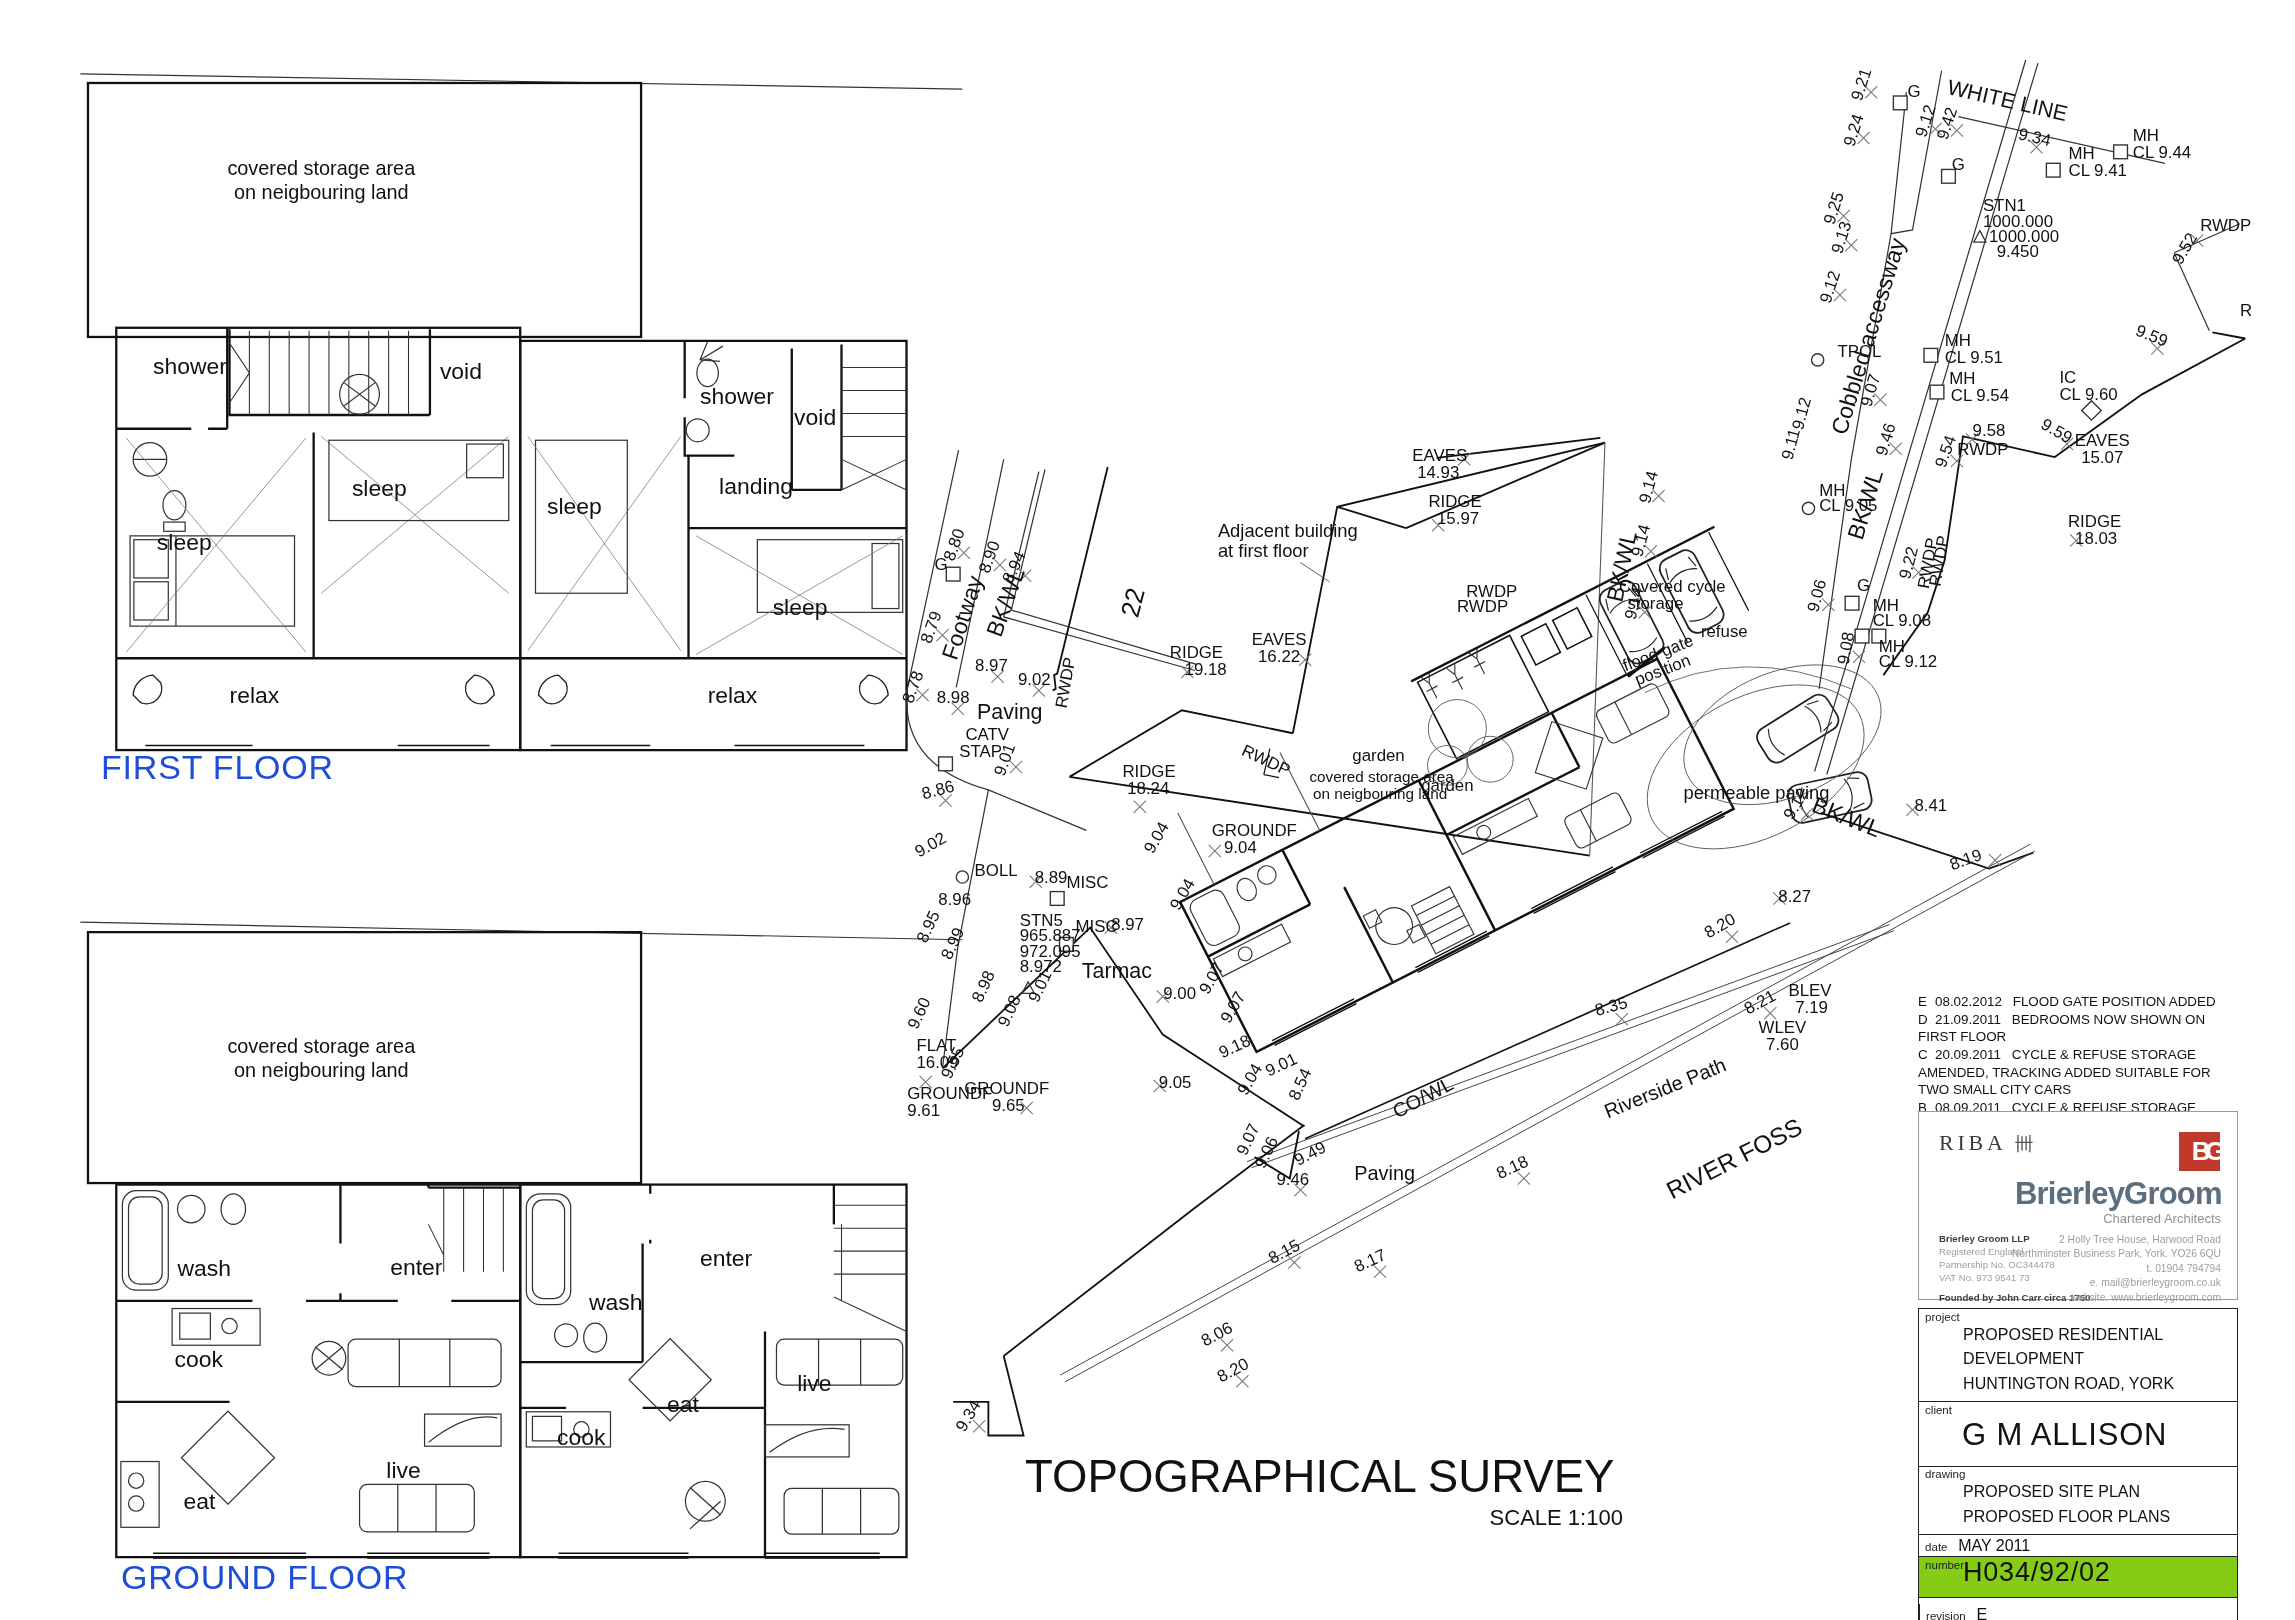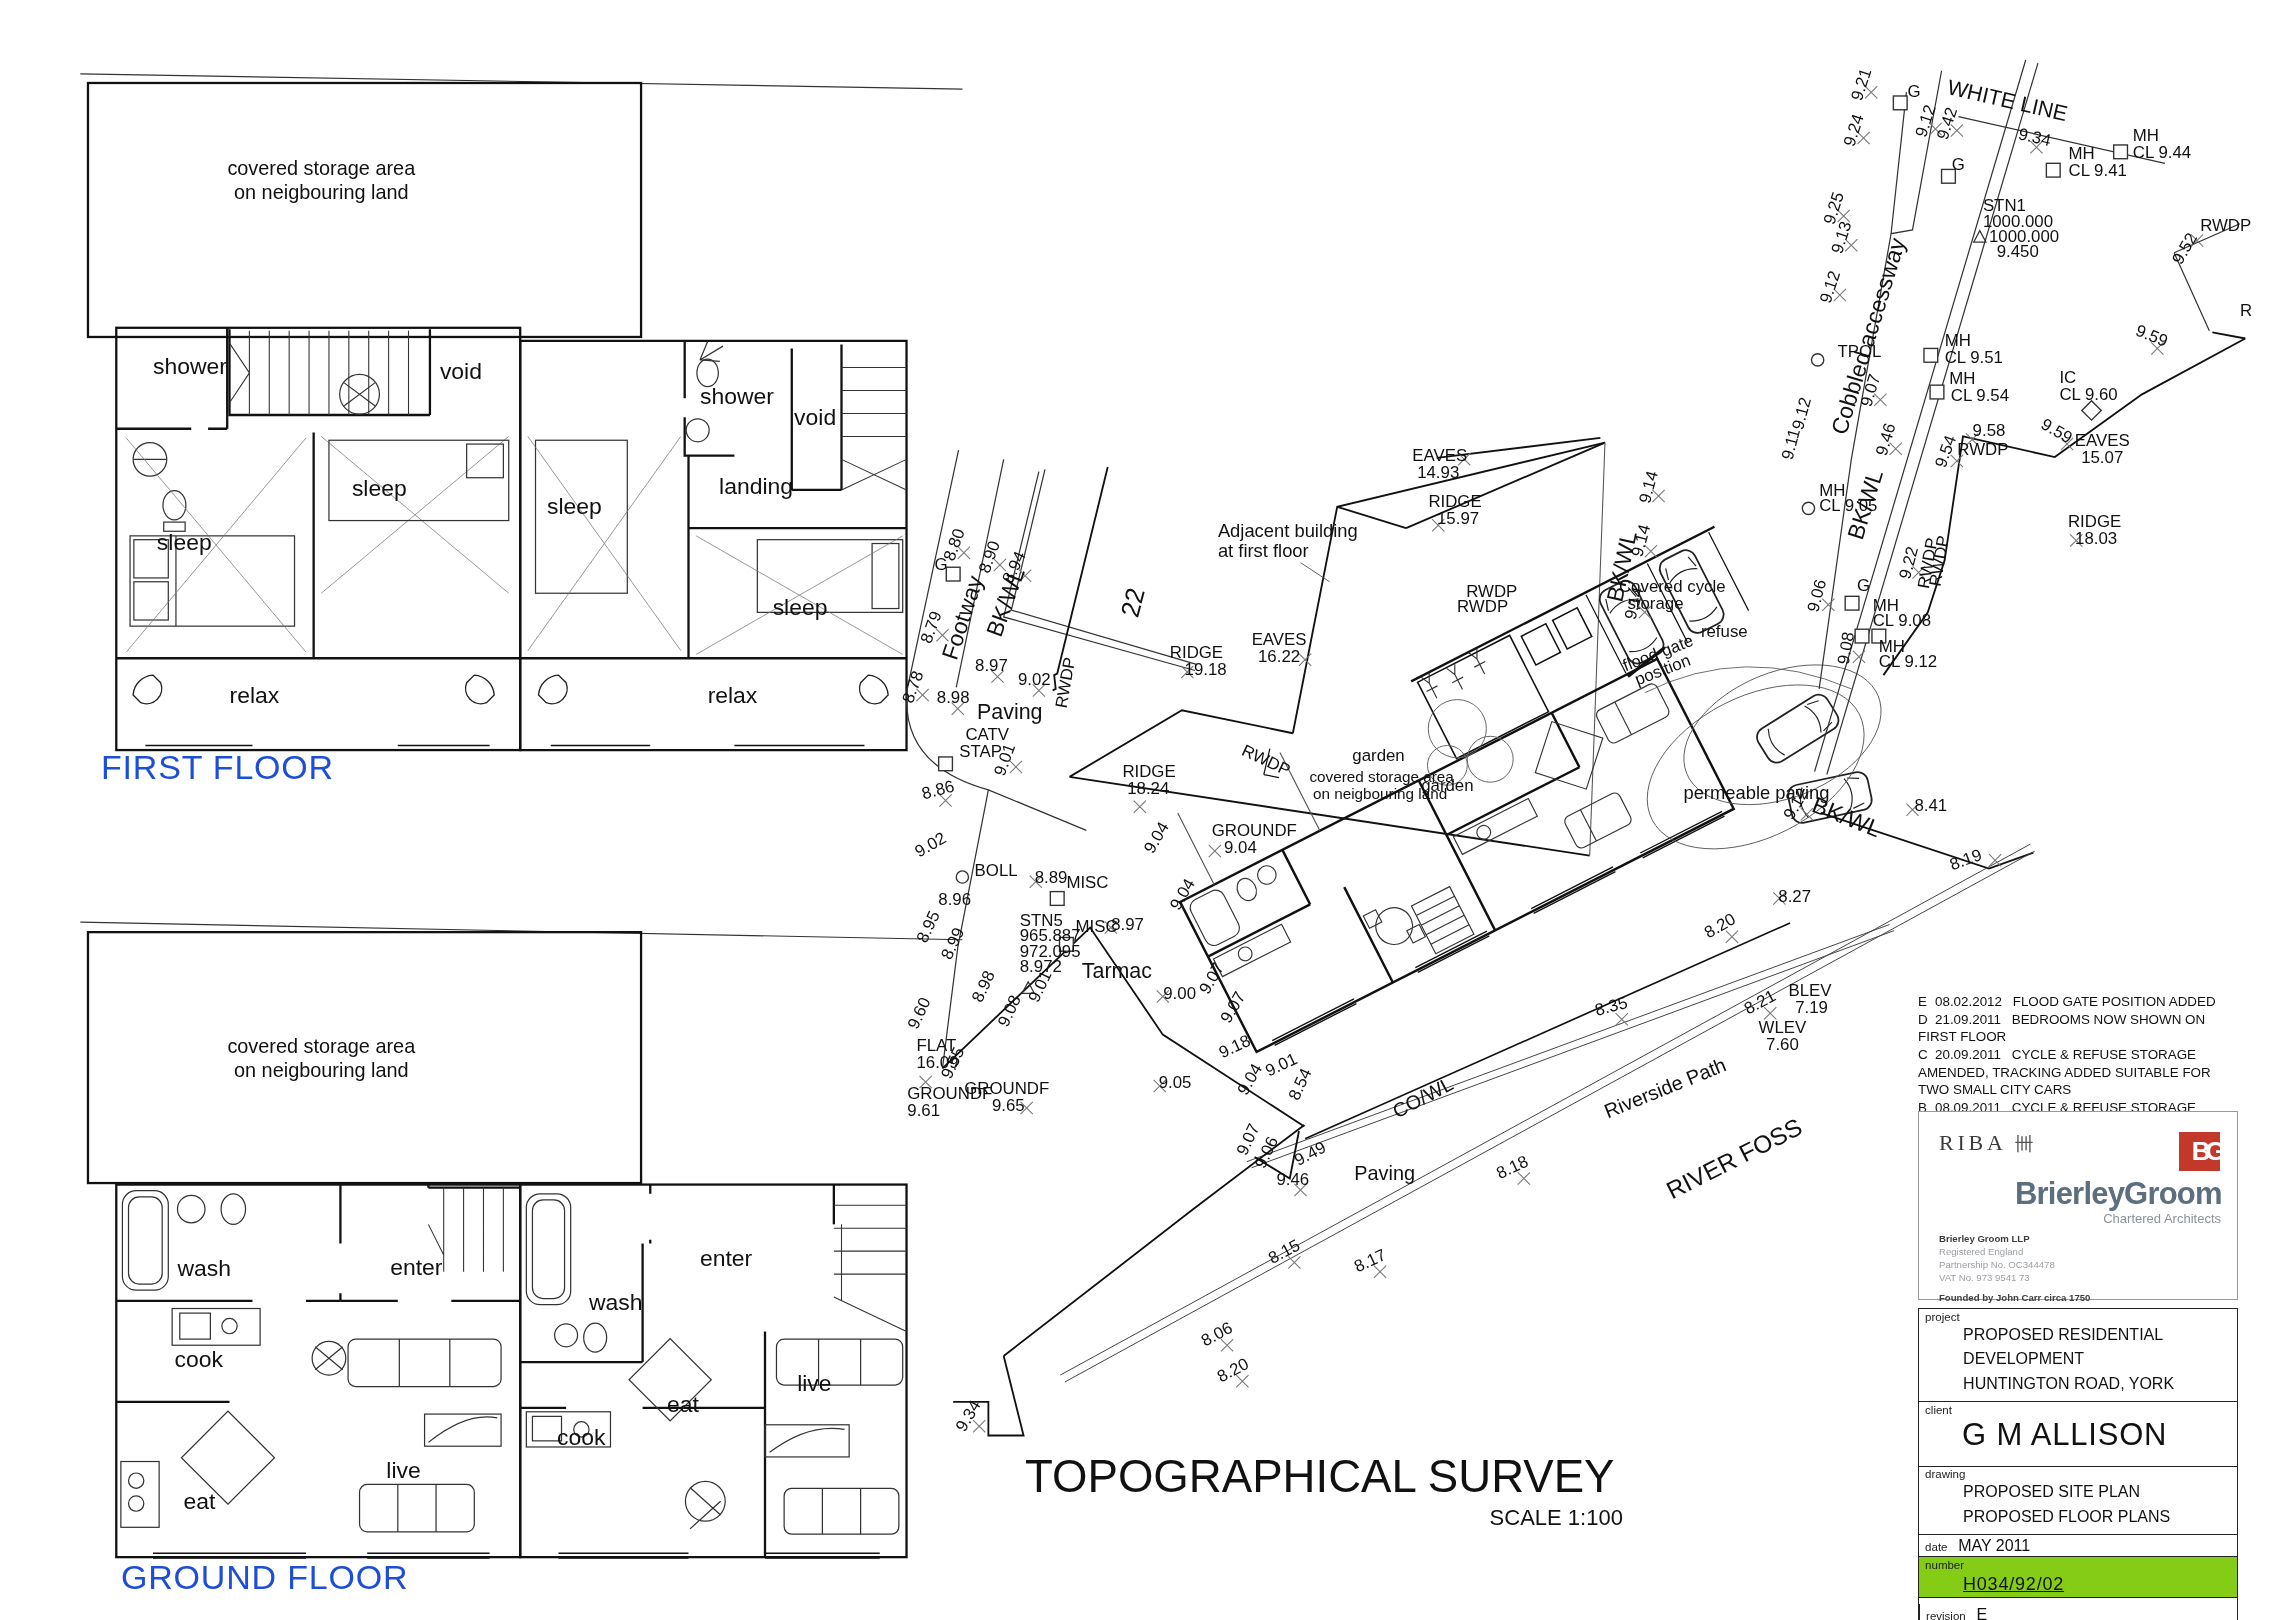--- a/index.html
+++ b/index.html
@@ -32,21 +32,21 @@
   .tb-row:last-child{border-bottom:none;}
   .tb-lab{font-size:11.5px;color:#222;}
   .tb-client{font-size:31px;padding:1.5px 0 7.7px 37px;letter-spacing:0.8px;}
   .tb-line{font-size:16px;padding-left:38px;line-height:1.55;}
   .tb-split{display:flex;flex-direction:column;}
   .tb-cell{flex:1;padding:1.5px 4.6px 3.1px 6.1px;}
   .tb-cell.rt{border-left:1.5px solid #222;}
   .tb-cell .v{display:inline-block;font-size:16px;margin-left:10.7px;}
   #numberbox{left:1918px;top:1556px;width:318px;height:40px;border:1.5px solid #222;background:#84cc16;}
   #numberbox .tb-lab{position:absolute;left:6.1px;top:1.5px;}
-  #numberbox .num{position:absolute;left:44px;top:17px;font-size:18px;letter-spacing:0.8px;text-decoration:underline;}
+  #numberbox .num{position:absolute;left:44px;top:0;font-size:27px;letter-spacing:0.8px;}
   
   #maintitle{left:1025px;top:1448px;width:604px;text-align:left;}
   #maintitle .t{font-size:47px;letter-spacing:0px;transform:scaleX(0.97);transform-origin:left;white-space:nowrap;}
   #maintitle .s{font-size:22px;text-align:right;margin-top:1.5px;padding-right:6.1px;}
   .fl-title{position:absolute;font-size:34px;letter-spacing:0.8px;color:#1d4ed8;}
 </style>
 </head>
 <body>
 <div id="sheet">
 
@@ -585,20 +585,27 @@
   <div id="bglogo">BG</div>
   <div id="firmname">BrierleyGroom</div>
   <div id="firmsub">Chartered Architects</div>
   <div id="firmleft">
     <div class="b">Brierley Groom LLP</div>
     <div>Registered England</div>
     <div>Partnership No. OC344478</div>
     <div>VAT No. 973 9541 73</div>
     <div class="b found">Founded by John Carr circa 1750</div>
   </div>
+  <div id="firmright">
+    <div>2 Holly Tree House, Harwood Road</div>
+    <div>Northminster Business Park, York. YO26 6QU</div>
+    <div>t. 01904 794794</div>
+    <div>e. mail@brierleygroom.co.uk</div>
+    <div>website. www.brierleygroom.com</div>
+  </div>
 </div>
 
 <div id="titleblock" class="block">
   <div class="tb-row">
     <div class="tb-lab">project</div>
     <div class="tb-line">PROPOSED RESIDENTIAL DEVELOPMENT</div>
     <div class="tb-line">HUNTINGTON ROAD, YORK</div>
   </div>
   <div class="tb-row">
     <div class="tb-lab">client</div>

